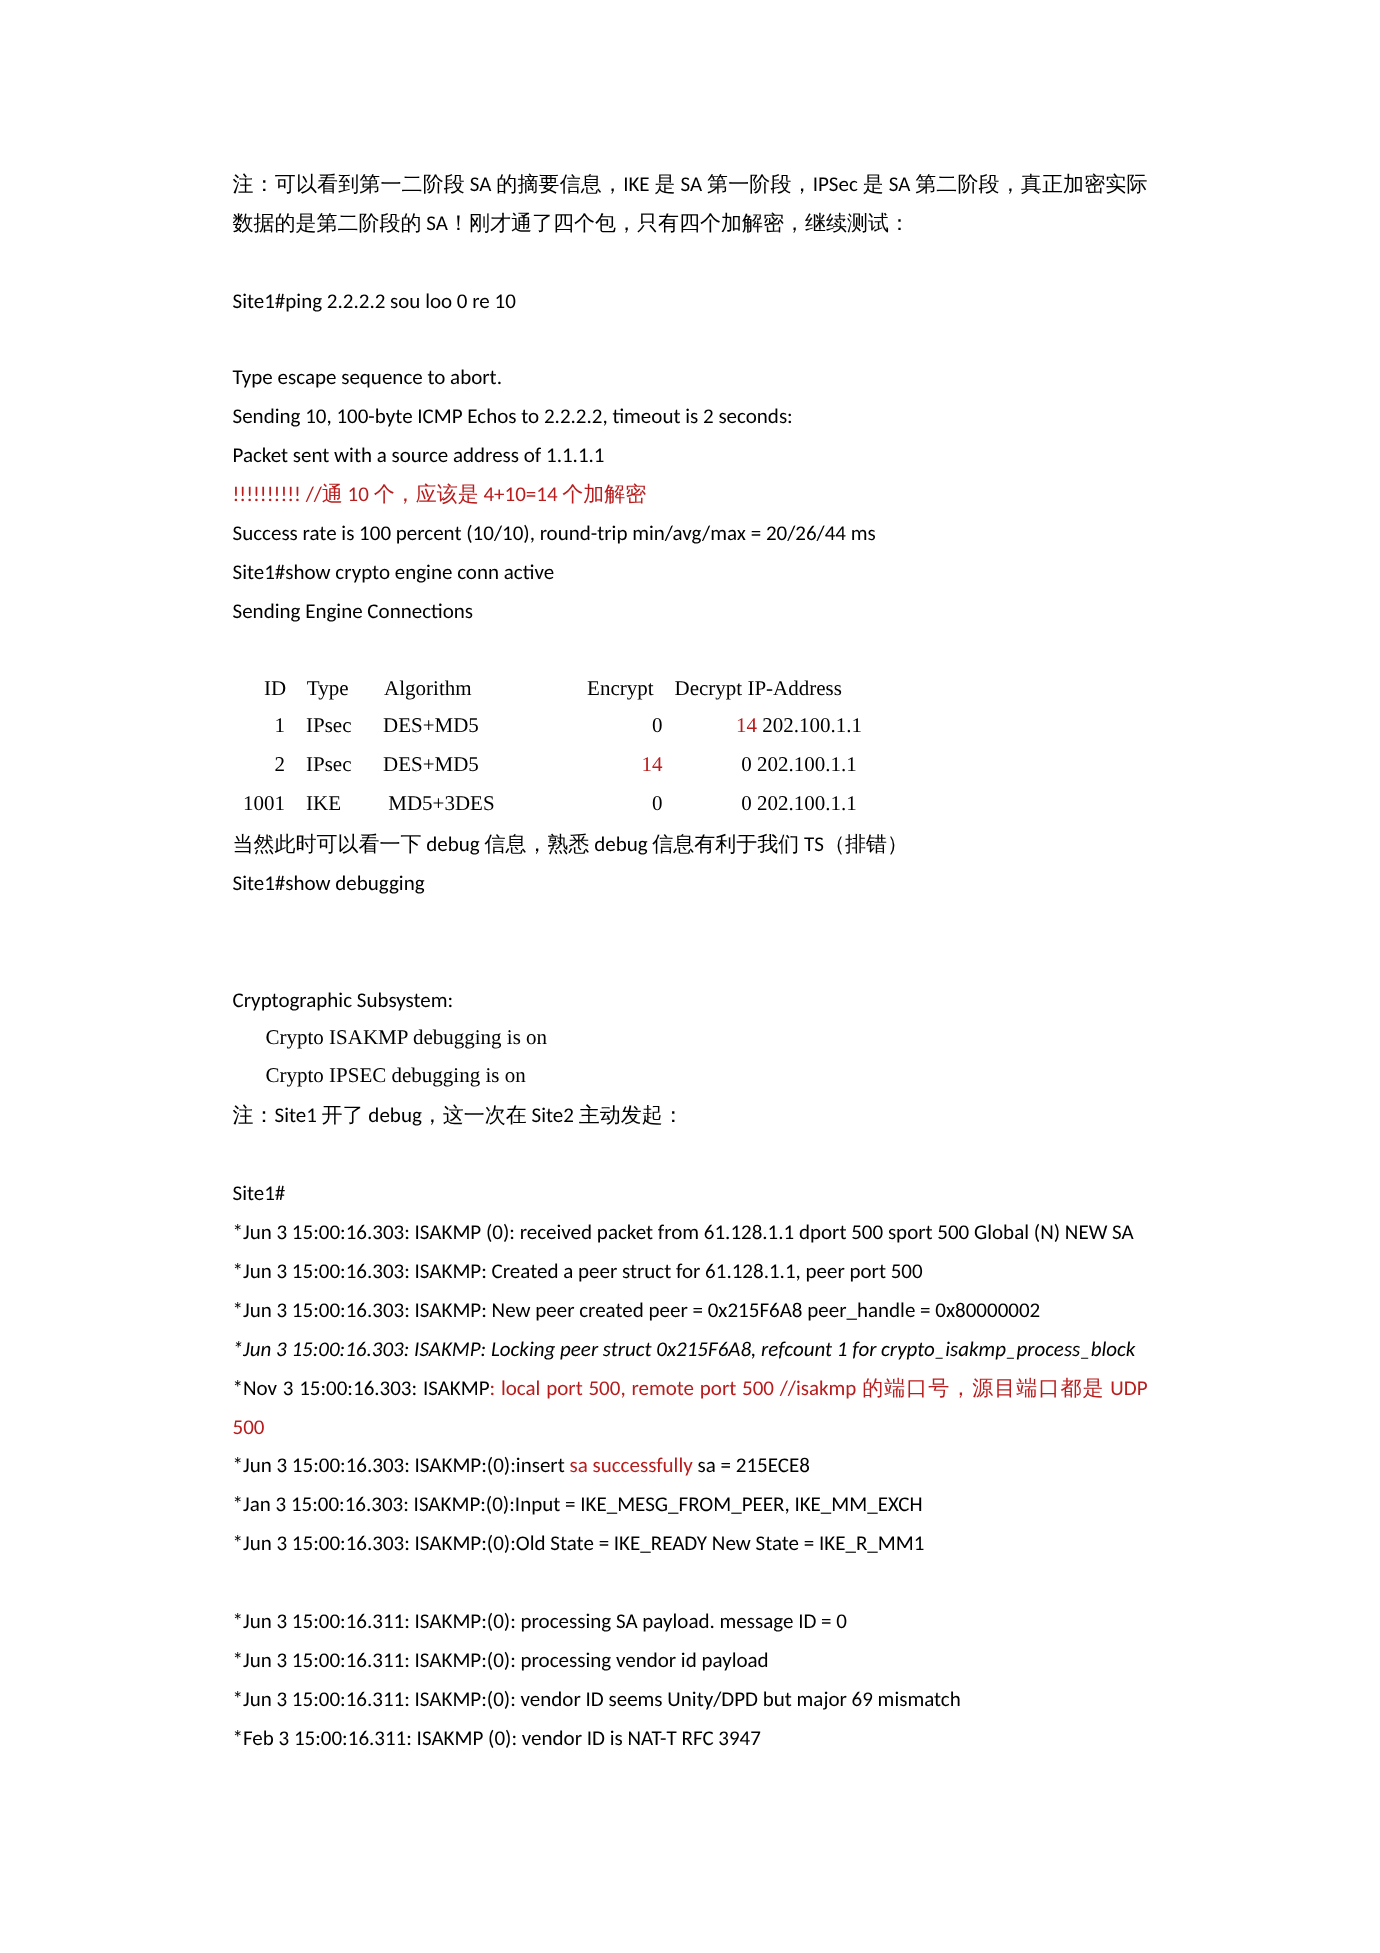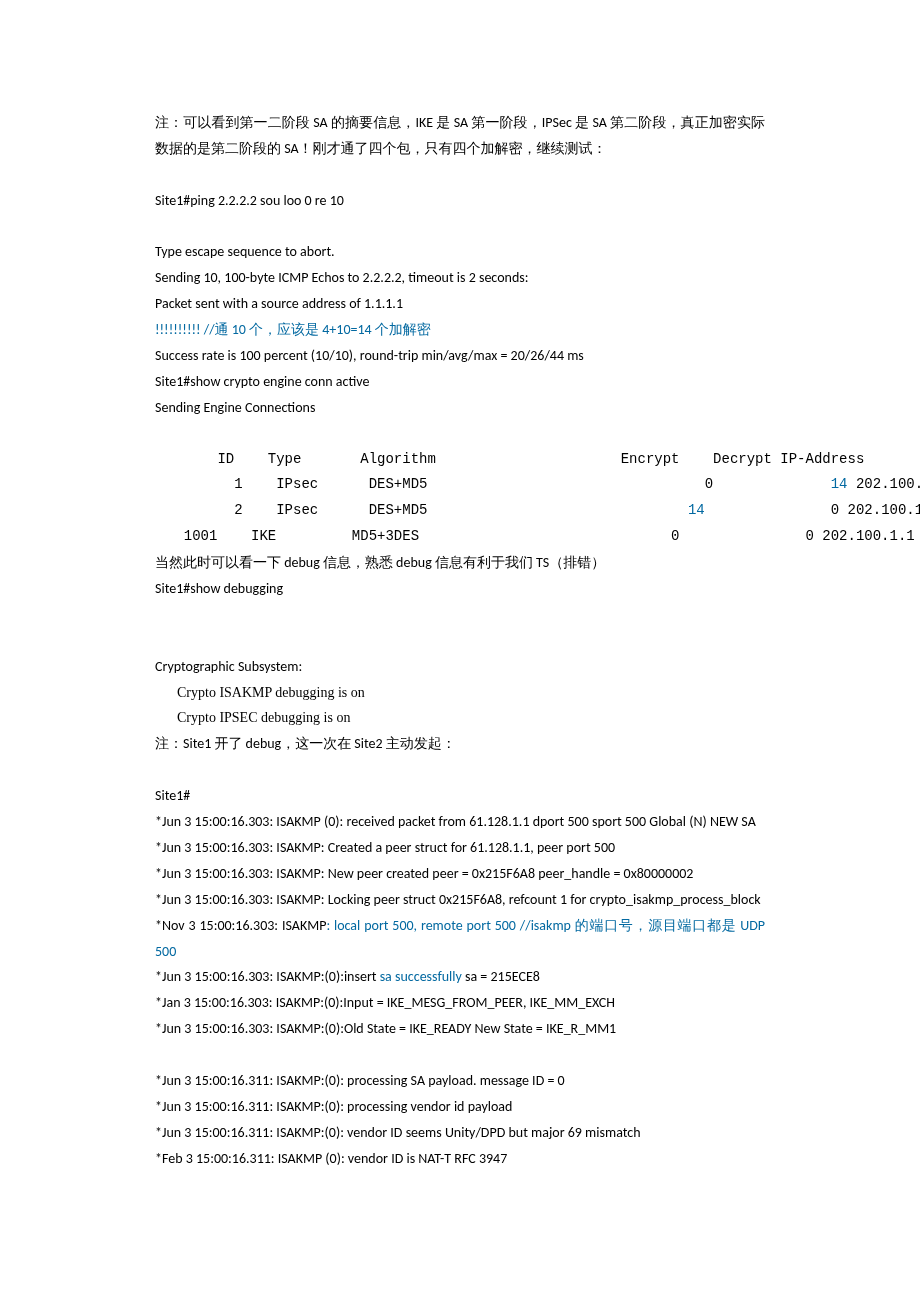--- a/index.html
+++ b/index.html
@@ -13,22 +13,22 @@
     color: #000;
     background: #fff;
   }
   .para {
     margin: 0;
     text-align: justify;
   }
   .blank {
     height: 1.85em;
   }
-  .red { color: #0369a1; }
-  .tbl { white-space: pre; font-family: Liberation Mono, monospace; margin-left: 12px; }
+  .red { color: #b91c1c; }
+  .tbl { white-space: pre; font-family: Liberation Serif, serif; }
   .indent { padding-left: 22px; font-family: Liberation Serif, serif; }
 </style>
 </head>
 <body>
 
 <p class="para">注：可以看到第一二阶段 SA 的摘要信息，IKE 是 SA 第一阶段，IPSec 是 SA 第二阶段，真正加密实际数据的是第二阶段的 SA！刚才通了四个包，只有四个加解密，继续测试：</p>
 <div class="blank"></div>
 <p class="para">Site1#ping 2.2.2.2 sou loo 0 re 10</p>
 <div class="blank"></div>
 <p class="para">Type escape sequence to abort.</p>
@@ -49,21 +49,21 @@
 <div class="blank"></div>
 <p class="para">Cryptographic Subsystem:</p>
 <p class="para indent">Crypto ISAKMP debugging is on</p>
 <p class="para indent">Crypto IPSEC debugging is on</p>
 <p class="para">注：Site1 开了 debug，这一次在 Site2 主动发起：</p>
 <div class="blank"></div>
 <p class="para">Site1#</p>
 <p class="para"><span>*Jun </span><span> 3 15:00:16.303: ISAKMP (0): received packet from 61.128.1.1 dport 500 sport 500 Global (N) NEW SA</span></p>
 <p class="para">*Jun    3 15:00:16.303: ISAKMP: Created a peer struct for 61.128.1.1, peer port 500</p>
 <p class="para">*Jun    3 15:00:16.303: ISAKMP: New peer created peer = 0x215F6A8 peer_handle = 0x80000002</p>
-<p class="para" style="text-align:justify;">*Jun     3   15:00:16.303:   ISAKMP:   Locking   peer   struct   0x215F6A8,   refcount   1   for crypto_isakmp_process_block</p>
+<p class="para" style="text-align:justify;font-style:italic;">*Jun     3   15:00:16.303:   ISAKMP:   Locking   peer   struct   0x215F6A8,   refcount   1   for crypto_isakmp_process_block</p>
 <p class="para"><span>*Nov    3 15:00:16.303: ISAKMP</span><span class="red">: local port 500, remote port 500 //isakmp 的端口号，源目端口都是 UDP 500</span></p>
 <p class="para"><span>*Jun    3 15:00:16.303: ISAKMP:(0):insert </span><span class="red">sa successfully</span><span> sa = 215ECE8</span></p>
 <p class="para">*Jan    3 15:00:16.303: ISAKMP:(0):Input = IKE_MESG_FROM_PEER, IKE_MM_EXCH</p>
 <p class="para">*Jun    3 15:00:16.303: ISAKMP:(0):Old State = IKE_READY     New State = IKE_R_MM1</p>
 <div class="blank"></div>
 <p class="para">*Jun    3 15:00:16.311: ISAKMP:(0): processing SA payload. message ID = 0</p>
 <p class="para">*Jun    3 15:00:16.311: ISAKMP:(0): processing vendor id payload</p>
 <p class="para">*Jun    3 15:00:16.311: ISAKMP:(0): vendor ID seems Unity/DPD but major 69 mismatch</p>
 <p class="para">*Feb    3 15:00:16.311: ISAKMP (0): vendor ID is NAT-T RFC 3947</p>
 

